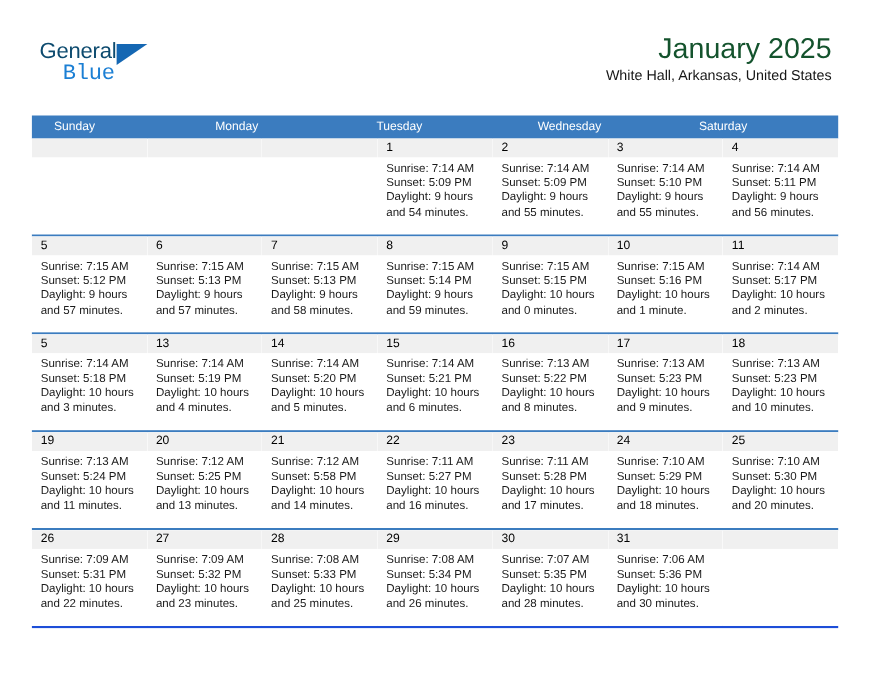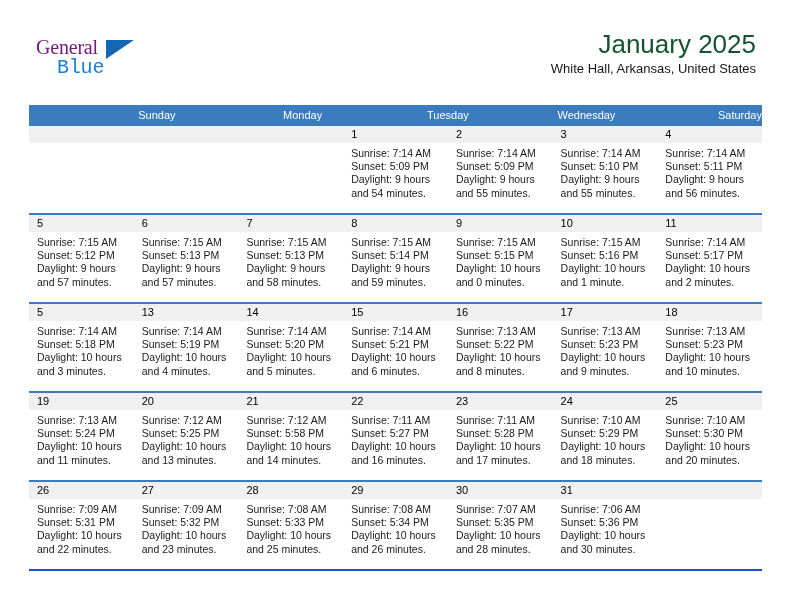--- a/index.html
+++ b/index.html
@@ -37,22 +37,22 @@
     top: 8px;
     width: 130px;
     height: 46px;
   }
   .logo-general {
     position: absolute;
     left: 0;
     top: 0;
     font-size: 20px;
     letter-spacing: -0.2px;
-    color: #701a75;
-    font-family: Liberation Serif, serif;
+    color: #0c4a6e;
+    font-family: Liberation Sans, sans-serif;
   }
   .logo-triangle {
     position: absolute;
     left: 70px;
     top: 4px;
     width: 0;
     height: 0;
     border-left: 28px solid #1567b3;
     border-bottom: 19px solid transparent;
   }
@@ -96,25 +96,24 @@
   .weekday-row {
     display: flex;
     background: #3b7cbf;
     height: 21px;
   }
   .weekday {
     flex: 1 1 0;
     color: #ffffff;
     font-size: 11px;
     line-height: 21px;
-    padding-left: 8px;
+    padding-left: 20px;
     box-sizing: border-box;
     white-space: nowrap;
     overflow: hidden;
-    text-align: right;
   }
 
   .week-row {
     display: flex;
     height: 89px;
     border-bottom: 2px solid #3b7cbf;
     box-sizing: border-box;
   }
   .week-row:last-child {
     border-bottom: 2px solid #1d4ed8;

